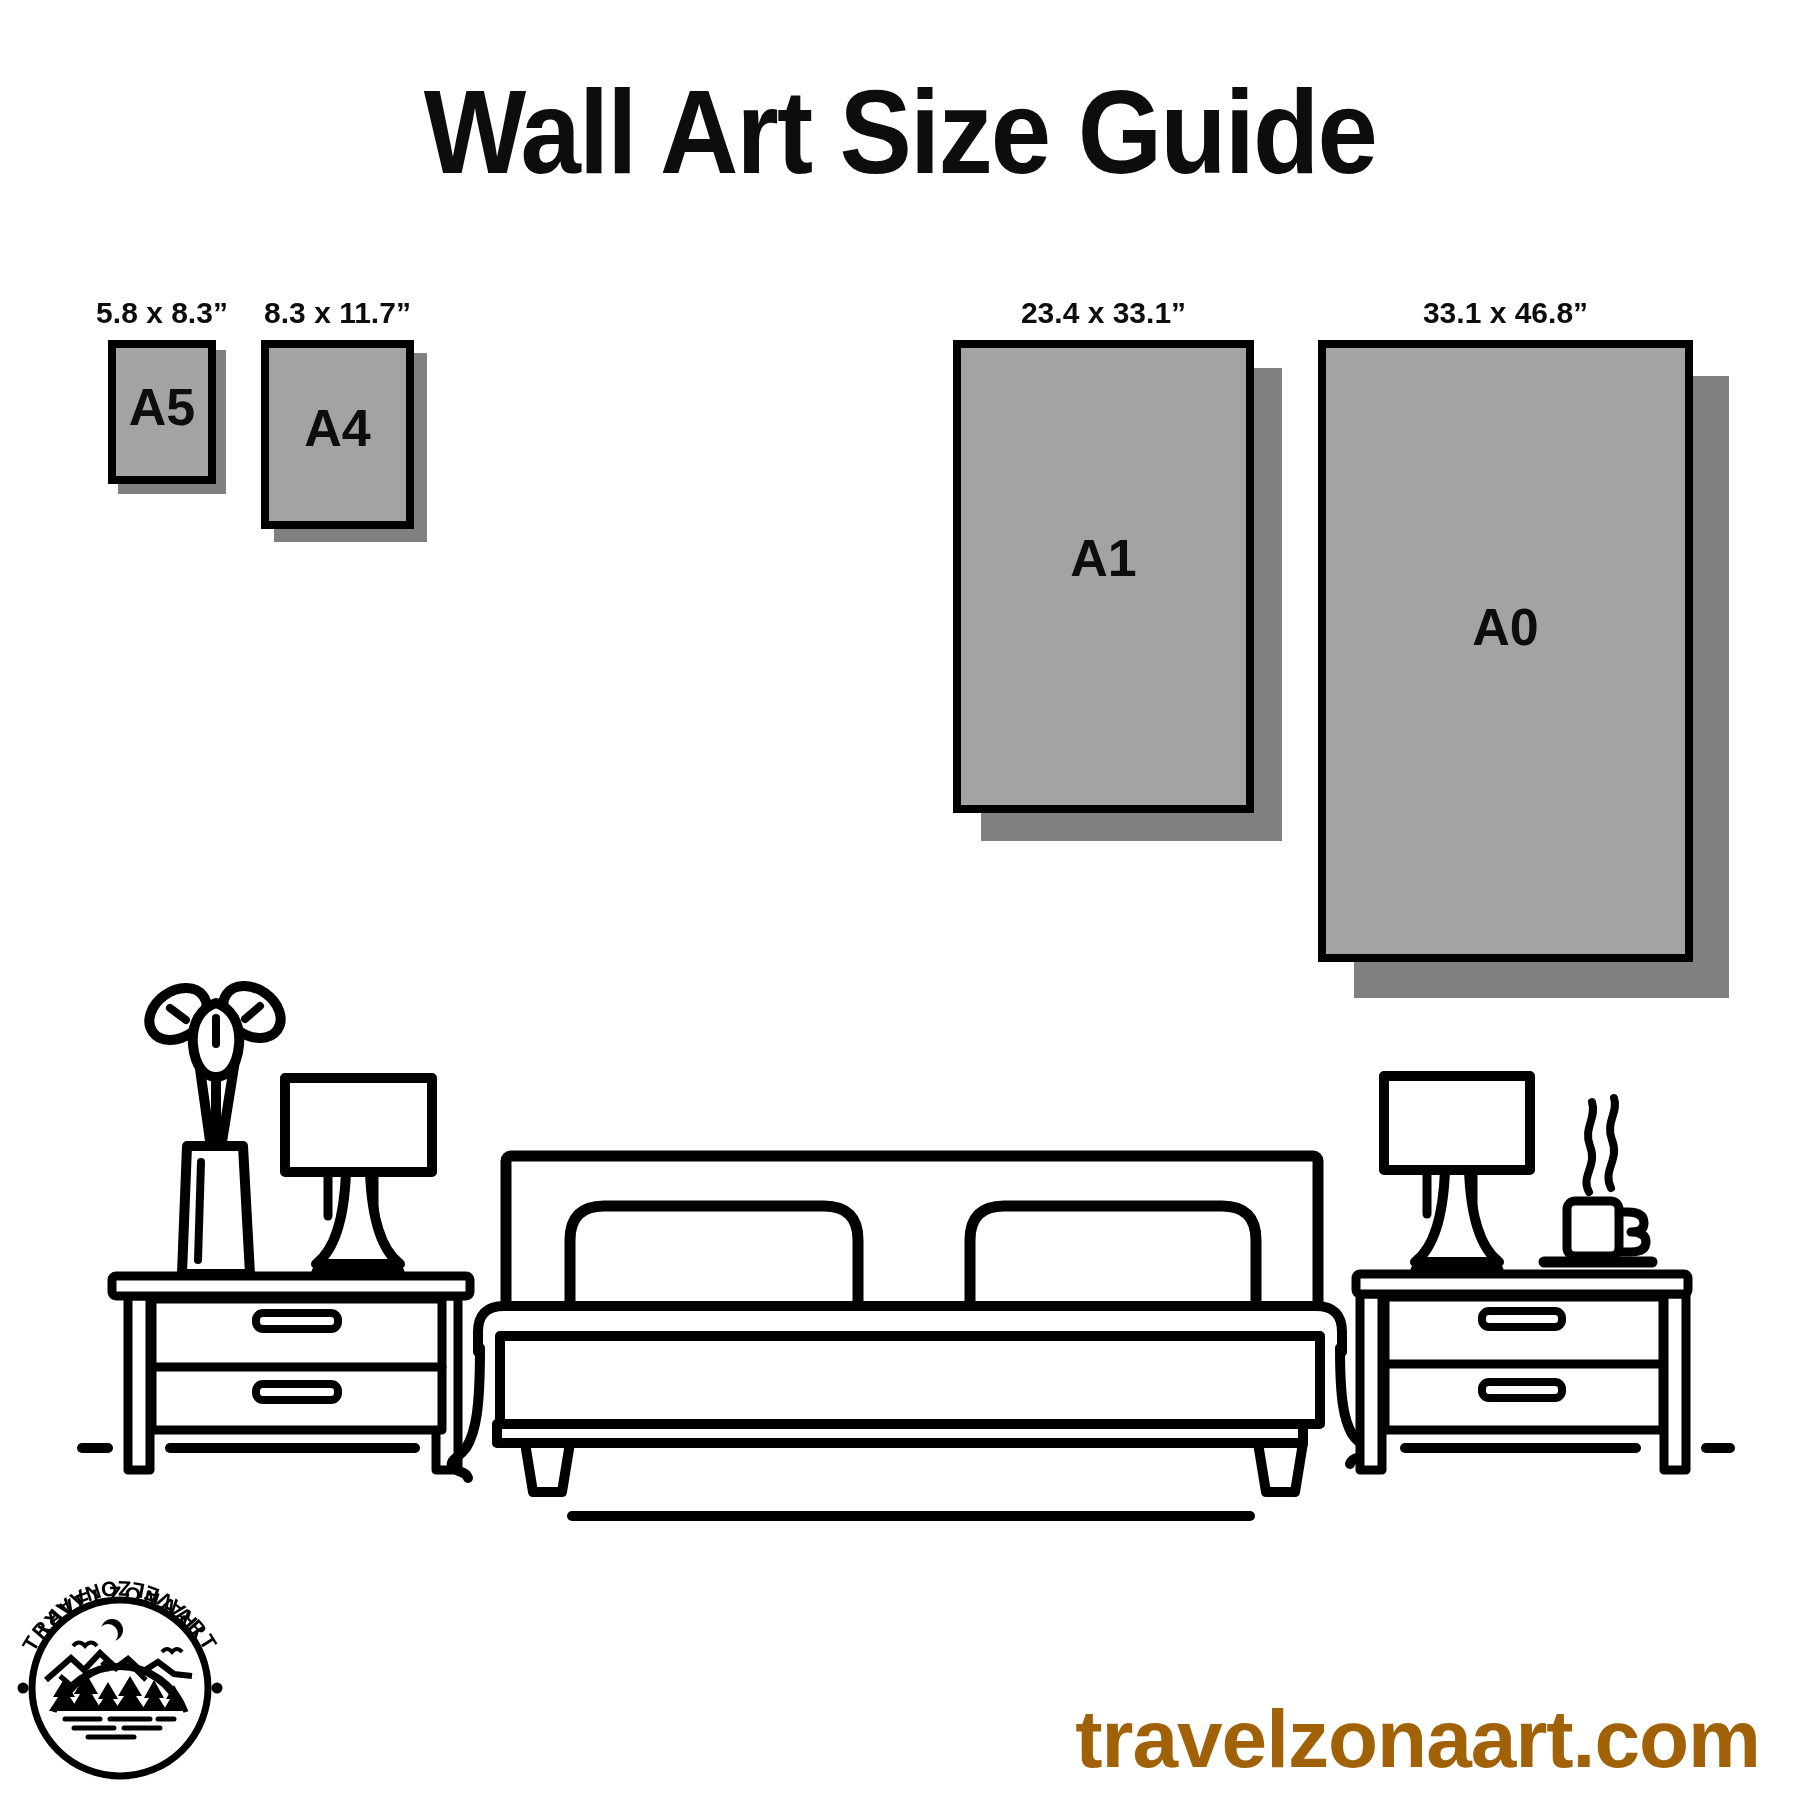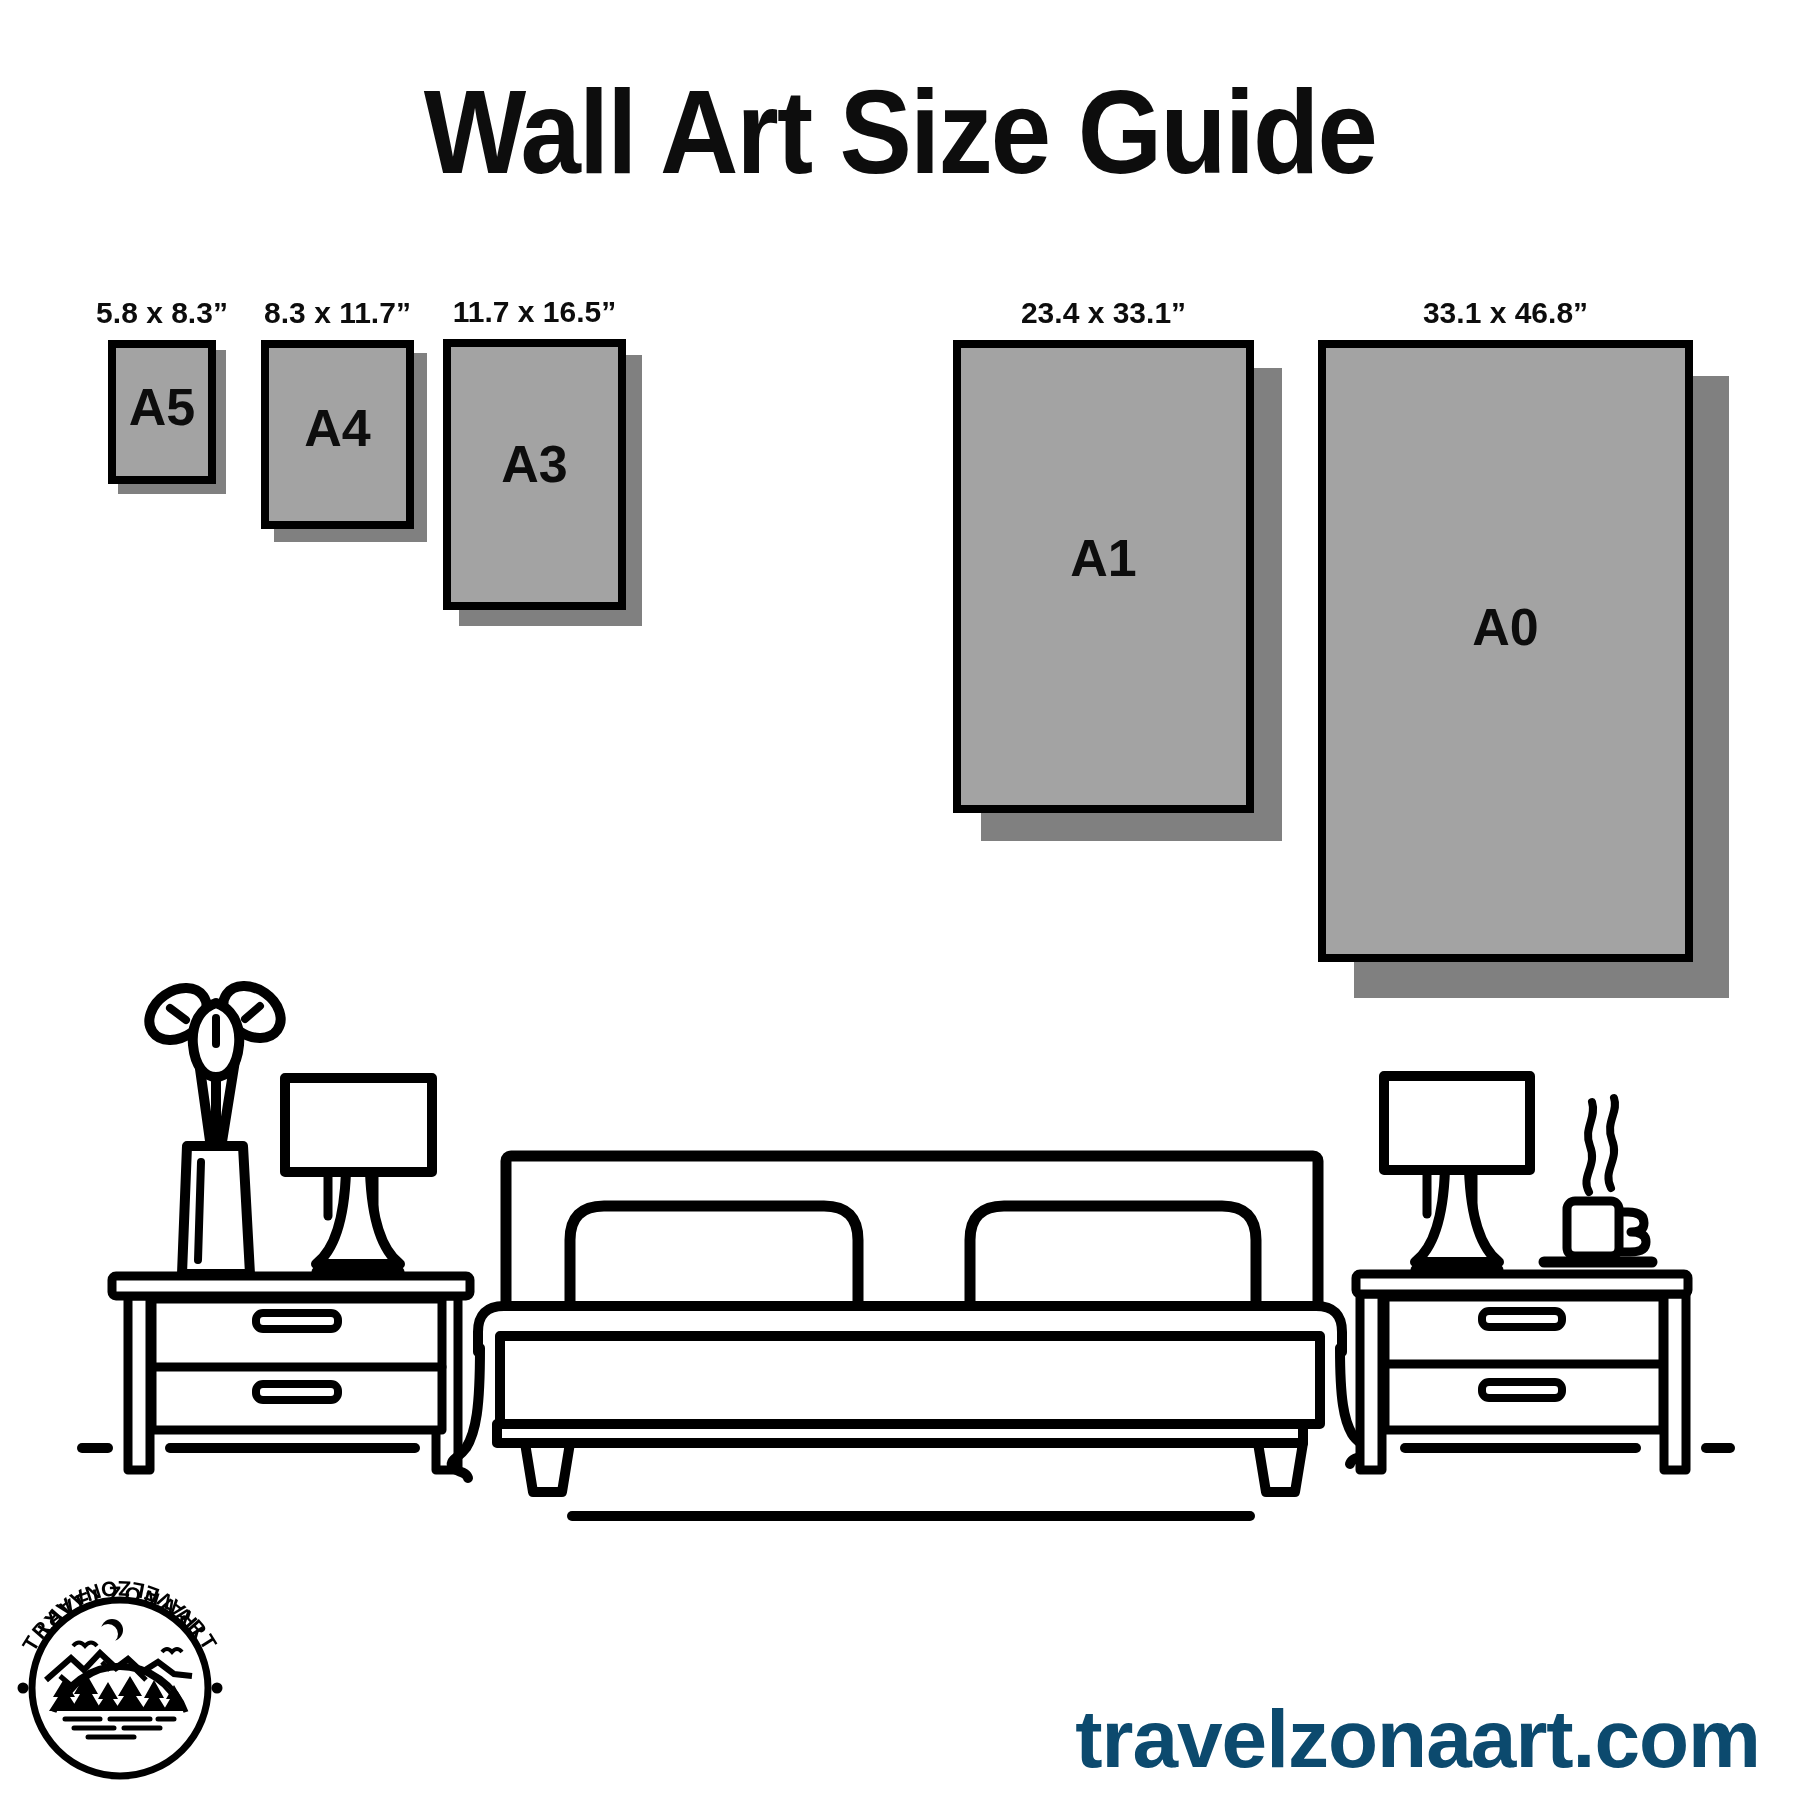--- a/index.html
+++ b/index.html
@@ -19,43 +19,39 @@
   .f-a5{left:108px;top:340px;width:108px;height:144px;box-shadow:10px 10px 0 0 #808080;}
   .f-a4{left:261px;top:340px;width:153px;height:189px;box-shadow:13px 13px 0 0 #808080;}
   .f-a3{left:443px;top:339px;width:183px;height:271px;box-shadow:16px 16px 0 0 #808080;}
   .f-a2{left:658px;top:340px;width:252px;height:351px;box-shadow:20px 20px 0 0 #808080;}
   .f-a1{left:953px;top:340px;width:301px;height:473px;box-shadow:28px 28px 0 0 #808080;padding-left:44px;}
   .f-a0{left:1318px;top:340px;width:375px;height:622px;box-shadow:36px 36px 0 0 #808080;}
 
   .scene{position:absolute;left:0;top:950px;width:1800px;height:620px;}
 
   .website{position:absolute;top:1692px;right:40px;font-size:82px;font-weight:700;
-           letter-spacing:-1px;color:#0c4a6e;white-space:nowrap;}
+           letter-spacing:-1px;color:#a16207;white-space:nowrap;}
 
   .logo{position:absolute;left:16px;top:1558px;width:208px;height:242px;}
   .logo text{font-family:"Liberation Sans",sans-serif;font-weight:700;font-size:21px;letter-spacing:2px;fill:#000;}
 </style>
 </head>
 <body>
 
 <div id="canvas">
 
   <div class="title">Wall Art Size Guide</div>
 
   <div class="frame f-a5">
     <div class="dims">5.8 x 8.3”</div>
     <div class="letter">A5</div>
   </div>
   <div class="frame f-a4">
     <div class="dims">8.3 x 11.7”</div>
     <div class="letter">A4</div>
-  </div>
-  <div class="frame f-a3">
-    <div class="dims">11.7 x 16.5”</div>
-    <div class="letter">A3</div>
   </div>
   <div class="frame f-a1">
     <div class="dims">23.4 x 33.1”</div>
     <div class="letter">A1</div>
   </div>
   <div class="frame f-a0">
     <div class="dims">33.1 x 46.8”</div>
     <div class="letter">A0</div>
   </div>
 

